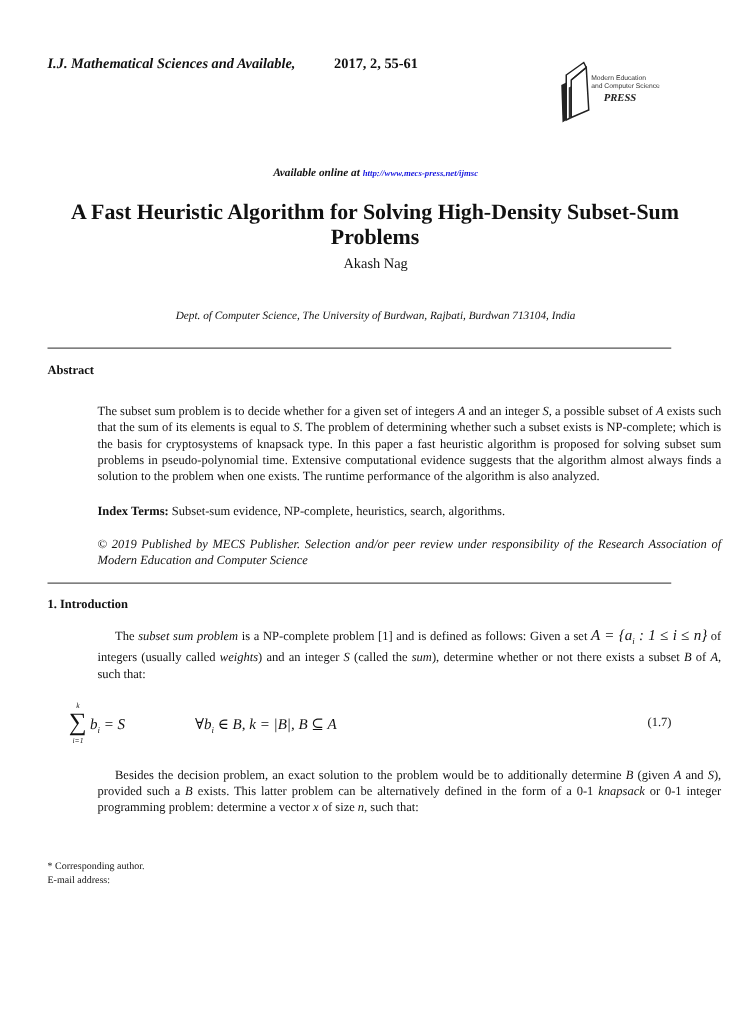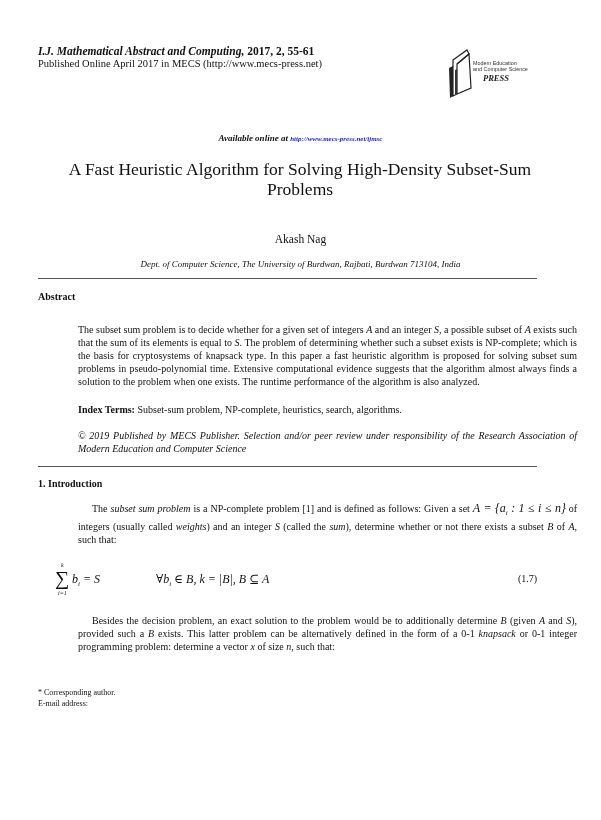--- a/index.html
+++ b/index.html
@@ -3,29 +3,29 @@
   <meta charset="utf-8">
   <style>
     html, body { margin: 0; padding: 0; background: #ffffff; }
     body {
       width: 601px; height: 820px; position: relative; overflow: hidden;
       font-family: "Liberation Serif", "DejaVu Serif", serif; color: #111;
     }
     .abs { position: absolute; }
     .journal-block { left: 38px; top: 45px; font-size: 10.5px; line-height: 12.5px; }
     .journal-title { font-weight: bold; font-style: italic; font-size: 11.5px; }
-    .journal-title .yr { font-style: normal; }
+    .journal-title .yr { font-style: normal; margin-left: 28px; }
     .logo { left: 447px; top: 48px; width: 90px; height: 52px; }
     .logo-text { position: absolute; left: 26px; top: 13px; font-family: "Liberation Sans", sans-serif; font-size: 5.4px; line-height: 5.6px; color: #333; white-space: nowrap; }
     .logo-press { position: absolute; left: 36px; top: 25px; font-family: "Liberation Serif", serif; font-weight: bold; font-style: italic; font-size: 8.5px; color: #222; text-align: right; }
     .avail { left: 0; width: 601px; top: 133px; text-align: center; font-size: 9px; font-weight: bold; font-style: italic; }
     .avail a { color: #1a1adf; font-size: 7px; text-decoration: none; font-family: Liberation Serif, serif; }
-    .title { left: 40px; width: 520px; top: 159px; text-align: center; font-size: 17.5px; line-height: 20px; }
-    .author { left: 0; width: 601px; top: 233px; text-align: center; font-size: 11.5px; }
-    .affil { left: 0; width: 601px; top: 259px; text-align: center; font-size: 9px; font-style: italic; }
+    .title { left: 40px; width: 520px; top: 159px; text-align: center; font-size: 17.5px; line-height: 20px; font-weight: bold; }
+    .author { left: 0; width: 601px; top: 205px; text-align: center; font-size: 11.5px; }
+    .affil { left: 0; width: 601px; top: 247px; text-align: center; font-size: 9px; font-style: italic; }
     .rule { left: 38px; width: 499px; height: 0; border-top: 1.2px solid #555; }
     .rule1 { top: 278px; }
     .rule2 { top: 466px; }
     .h-bold { font-weight: bold; font-size: 10px; }
     .abstract-head { left: 38px; top: 291px; }
     .para { left: 38px; width: 499px; font-size: 10px; line-height: 13px; text-align: justify; margin-left: 40px; }
     .abstract-body { top: 323px; }
     .index-terms { top: 403px; }
     .copyright { top: 429px; font-style: italic; }
     .intro-head { left: 38px; top: 478px; }
@@ -40,24 +40,23 @@
     .eq-num { position: absolute; left: 463px; top: 10px; font-size: 10px; font-style: normal; }
     sub { font-size: 7px; }
     .intro-p2 { top: 614px; text-indent: 14px; }
     .footnote { left: 38px; top: 688px; font-size: 8px; line-height: 10.5px; }
   </style>
 </head>
 <body>
 
 <div class="abs journal-block">
   <div class="journal-title">
-    <span>I.J. Mathematical Abstract and Computing,</span>
+    <span>I.J. Mathematical Sciences and Available,</span>
     <span class="yr">2017, 2, 55-61</span>
   </div>
-  <div>Published Online April 2017 in MECS (http://www.mecs-press.net)</div>
 </div>
 
 <div class="abs logo">
   <svg width="30" height="52" viewBox="0 0 30 52">
     <path d="M6 12 L20 2 L22 6 L10 16 L10 46 L6 48 Z" fill="none" stroke="#222" stroke-width="1.2"></path>
     <path d="M10 16 L22 6 L24 40 L10 46" fill="none" stroke="#222" stroke-width="1.2"></path>
     <path d="M2 20 L6 18 L6 48 L3 50 Z" fill="#222"></path>
     <path d="M8 22 L10 21 L10 46 L8 47 Z" fill="#333"></path>
   </svg>
   <div class="logo-text">
@@ -76,21 +75,21 @@
 <div class="abs author">Akash Nag</div>
 <div class="abs affil">Dept. of Computer Science, The University of Burdwan, Rajbati, Burdwan 713104, India</div>
 
 <div class="abs rule rule1"></div>
 
 <div class="abs abstract-head h-bold">Abstract</div>
 <div class="abs para abstract-body"><span>The subset sum problem is to decide whether for a given set of integers </span><i>A</i><span> and an integer </span><i>S</i><span>, a possible subset of </span><i>A</i><span> exists such that the sum of its elements is equal to </span><i>S</i><span>. The problem of determining whether such a subset exists is NP-complete; which is the basis for cryptosystems of knapsack type. In this paper a fast heuristic algorithm is proposed for solving subset sum problems in pseudo-polynomial time. Extensive computational evidence suggests that the algorithm almost always finds a solution to the problem when one exists. The runtime performance of the algorithm is also analyzed.</span></div>
 
 <div class="abs para index-terms">
   <b>Index Terms:</b>
-  <span>Subset-sum problem, NP-complete, heuristics, search, algorithms.</span>
+  <span>Subset-sum evidence, NP-complete, heuristics, search, algorithms.</span>
 </div>
 
 <div class="abs para copyright">© 2019 Published by MECS Publisher. Selection and/or peer review under responsibility of the Research Association of Modern Education and Computer Science</div>
 
 <div class="abs rule rule2"></div>
 
 <div class="abs intro-head h-bold">1. Introduction</div>
 
 <div class="abs para intro-p1"><span>The </span><i>subset sum problem</i><span> is a NP-complete problem [1] and is defined as follows: Given a set </span><span class="math-inline"><span>A = {a</span><sub>i</sub><span> : 1 ≤ i ≤ n}</span></span><span> of integers (usually called </span><i>weights</i><span>) and an integer </span><i>S</i><span> (called the </span><i>sum</i><span>), determine whether or not there exists a subset </span><i>B</i><span> of </span><i>A</i><span>, such that:</span></div>
 

